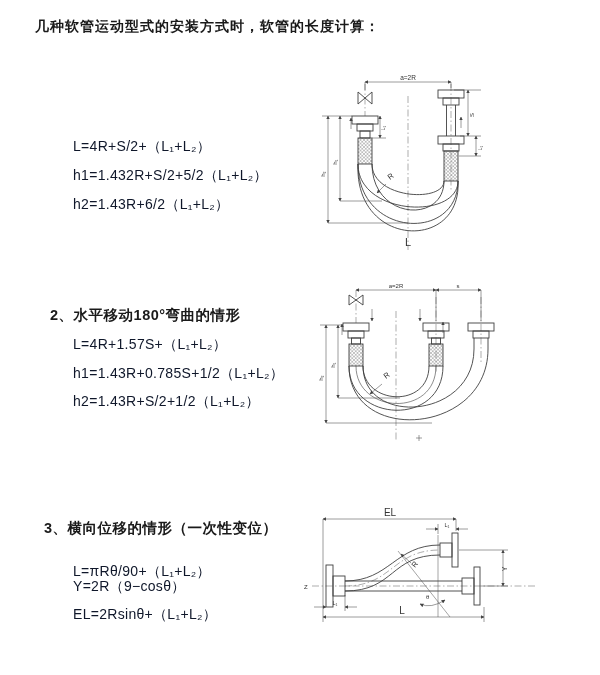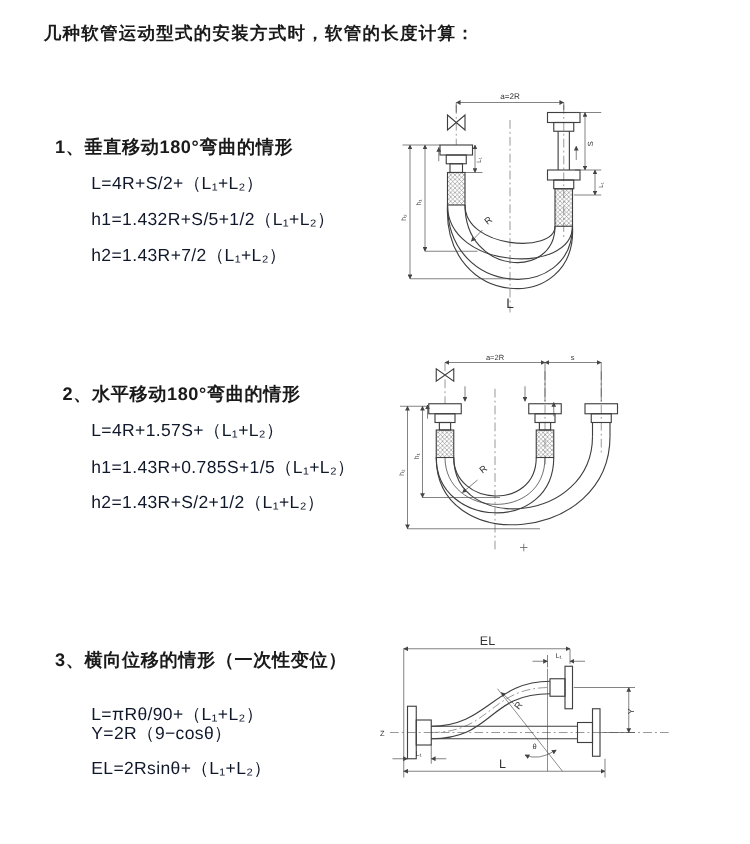--- a/index.html
+++ b/index.html
@@ -11,24 +11,23 @@
   .diagram{position:absolute;}
   svg text{font-family:"Liberation Sans","DejaVu Sans",sans-serif;fill:#333;}
 </style>
 </head>
 <body>
 
 <div class="page">
 
   <div class="doc-title">几种软管运动型式的安装方式时，软管的长度计算：</div>
 
-  <div class="sec-heading" style="left:44px;top:108px;">1、垂直移动180°弯曲的情形</div>
   <div class="formula" style="left:73px;top:138px;">L=4R+S/2+（L₁+L₂）</div>
-  <div class="formula" style="left:73px;top:167px;">h1=1.432R+S/5+1/2（L₁+L₂）</div>
-  <div class="formula" style="left:73px;top:196px;">h2=1.43R+7/2（L₁+L₂）</div>
+  <div class="formula" style="left:73px;top:167px;">h1=1.432R+S/2+5/2（L₁+L₂）</div>
+  <div class="formula" style="left:73px;top:196px;">h2=1.43R+6/2（L₁+L₂）</div>
 
   <svg class="diagram" style="left:308px;top:70px;" width="230" height="185" viewBox="0 0 230 185">
     <defs>
       <marker id="ar1" viewBox="0 0 10 10" refX="9" refY="5" markerWidth="7" markerHeight="7" orient="auto-start-reverse">
         <path d="M0,0 L10,5 L0,10 z" fill="#444"></path>
       </marker>
       <pattern id="br1" width="3.5" height="3.5" patternUnits="userSpaceOnUse">
         <path d="M0,3.5 L3.5,0 M0,0 L3.5,3.5" stroke="#8a8a8a" stroke-width="0.5"></path>
       </pattern>
     </defs>
@@ -85,21 +84,21 @@
     <text x="174" y="78" font-size="5" text-anchor="middle" transform="rotate(-90 174,78)">L₁</text>
     <text x="77" y="58" font-size="5" text-anchor="middle" transform="rotate(-90 77,58)">L₁</text>
     <text x="29" y="92" font-size="5.5" text-anchor="middle" transform="rotate(-90 29,92)">h₁</text>
     <text x="17" y="104" font-size="5.5" text-anchor="middle" transform="rotate(-90 17,104)">h₂</text>
     <text x="82" y="110" font-size="7.5" transform="rotate(-38 82,110)">R</text>
     <text x="100" y="176" font-size="11" text-anchor="middle">L</text>
   </svg>
 
   <div class="sec-heading" style="left:50px;top:306px;">2、水平移动180°弯曲的情形</div>
   <div class="formula" style="left:73px;top:336px;">L=4R+1.57S+（L₁+L₂）</div>
-  <div class="formula" style="left:73px;top:365px;">h1=1.43R+0.785S+1/5（L₁+L₂）</div>
+  <div class="formula" style="left:73px;top:365px;">h1=1.43R+0.785S+1/2（L₁+L₂）</div>
   <div class="formula" style="left:73px;top:393px;">h2=1.43R+S/2+1/2（L₁+L₂）</div>
 
   <svg class="diagram" style="left:312px;top:283px;" width="236" height="182" viewBox="0 0 236 182">
     <defs>
       <marker id="ar2" viewBox="0 0 10 10" refX="9" refY="5" markerWidth="7" markerHeight="7" orient="auto-start-reverse">
         <path d="M0,0 L10,5 L0,10 z" fill="#444"></path>
       </marker>
       <pattern id="br2" width="3.5" height="3.5" patternUnits="userSpaceOnUse">
         <path d="M0,3.5 L3.5,0 M0,0 L3.5,3.5" stroke="#8a8a8a" stroke-width="0.5"></path>
       </pattern>

